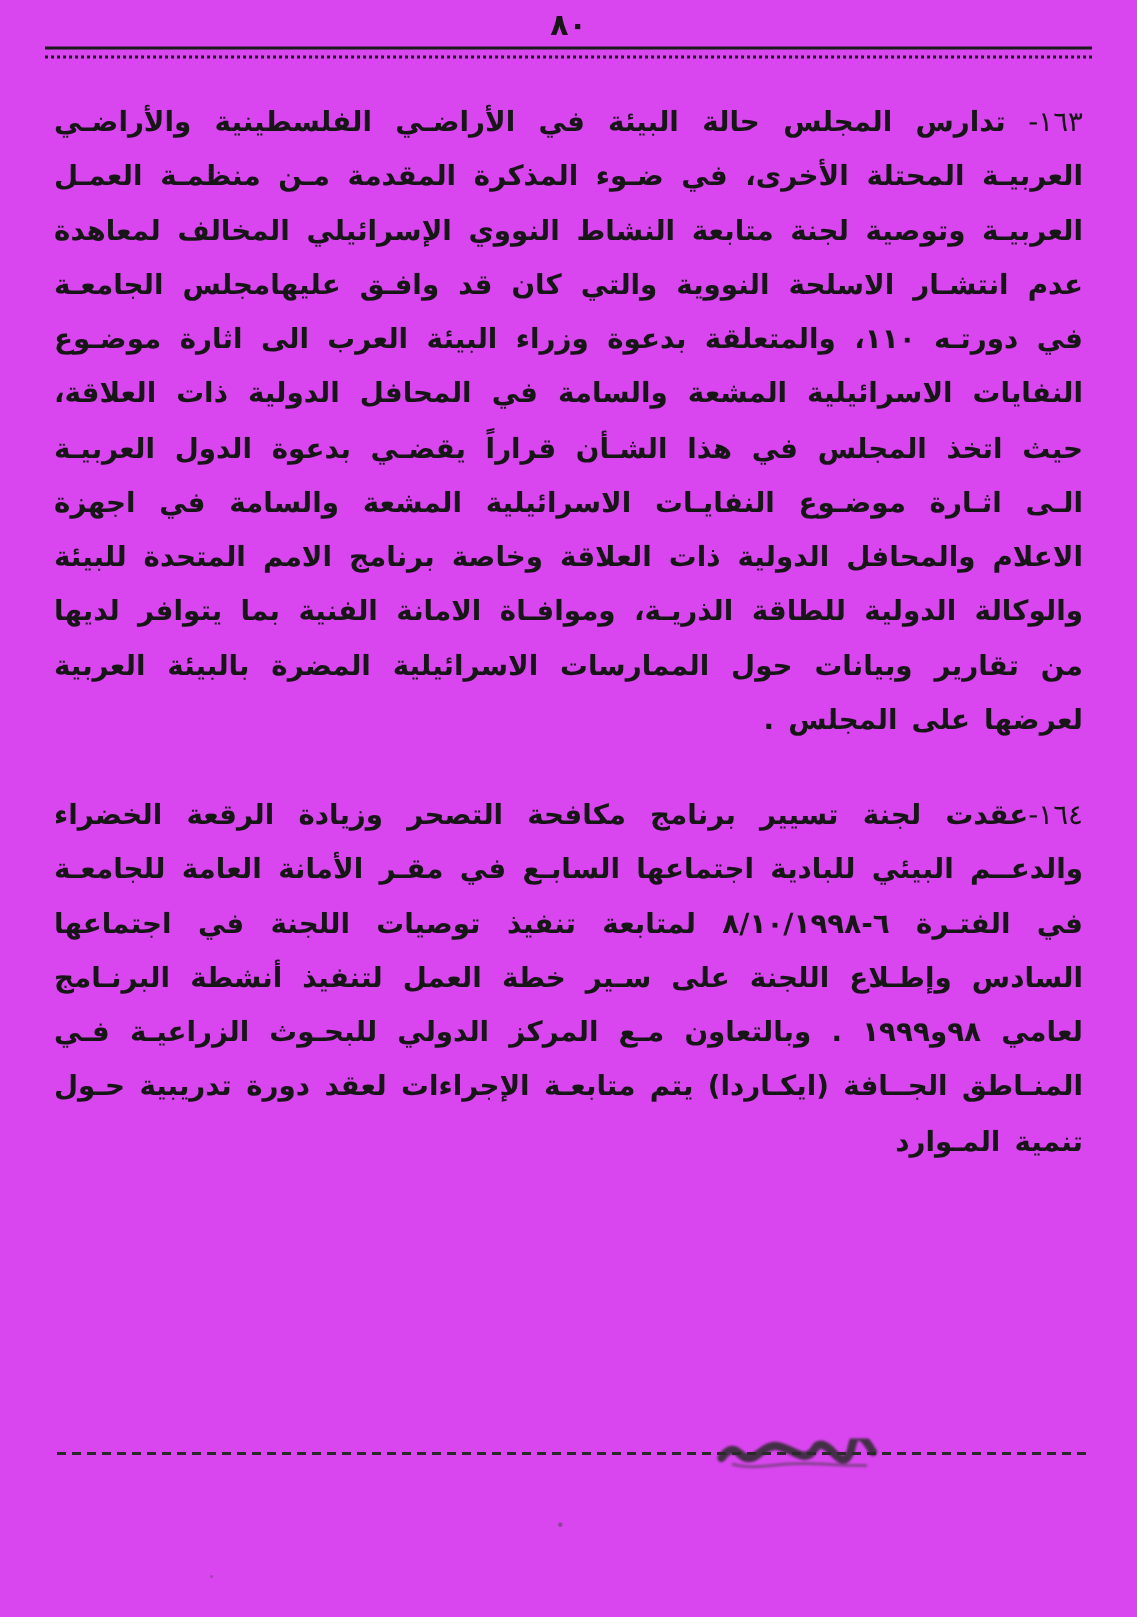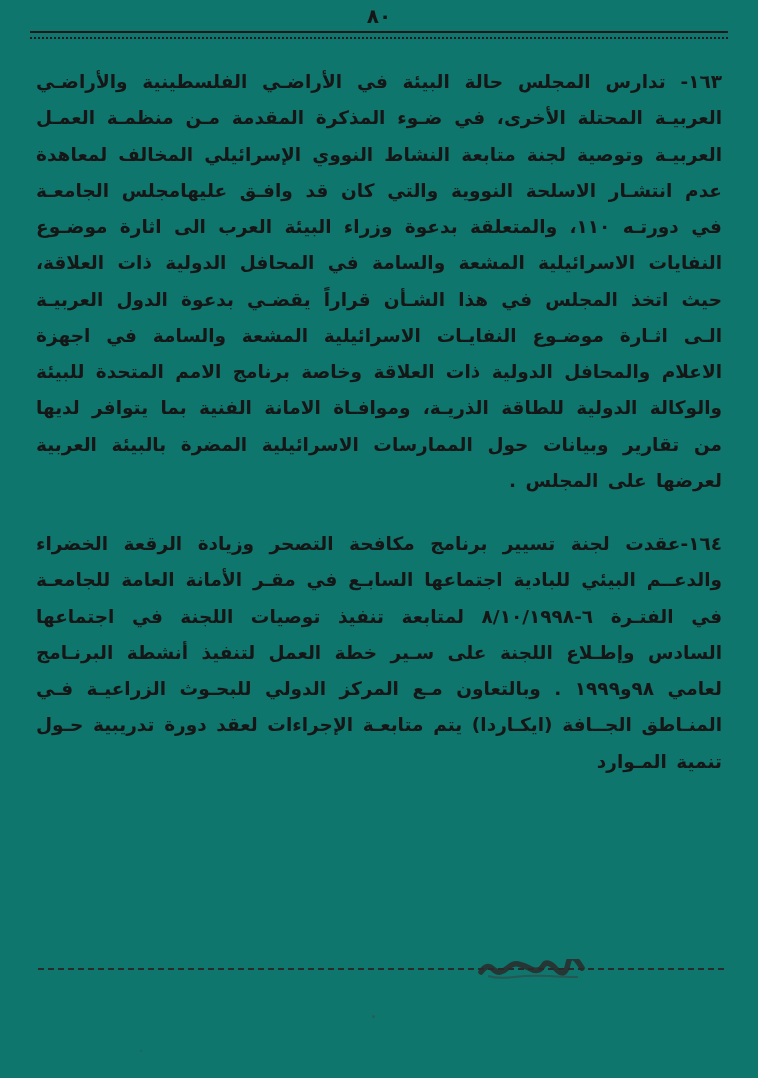--- a/index.html
+++ b/index.html
@@ -5,21 +5,21 @@
   html, body {
     margin: 0;
     padding: 0;
     background: #d9d9d9;
   }
   .page {
     position: relative;
     width: 758px;
     height: 1078px;
     margin: 0 auto;
-    background: #0f766e;
+    background: #d946ef;
     font-family: "DejaVu Sans", sans-serif;
     color: #161616;
     overflow: hidden;
   }
   .page-number {
     position: absolute;
     top: 4px;
     left: 0;
     right: 0;
     text-align: center;
@@ -54,21 +54,21 @@
     line-height: 1.96;
   }
   .para {
     margin: 0 0 27px 0;
     word-spacing: 3px;
   }
   .para:last-child {
     margin-bottom: 0;
   }
   .para-num {
-    font-weight: bold;
+    font-weight: normal;
   }
   .footer-rule {
     position: absolute;
     left: 38px;
     right: 34px;
     bottom: 108px;
     height: 0;
     border-top: 2.5px dashed #2a2a2a;
   }
   .ink-smudge {

